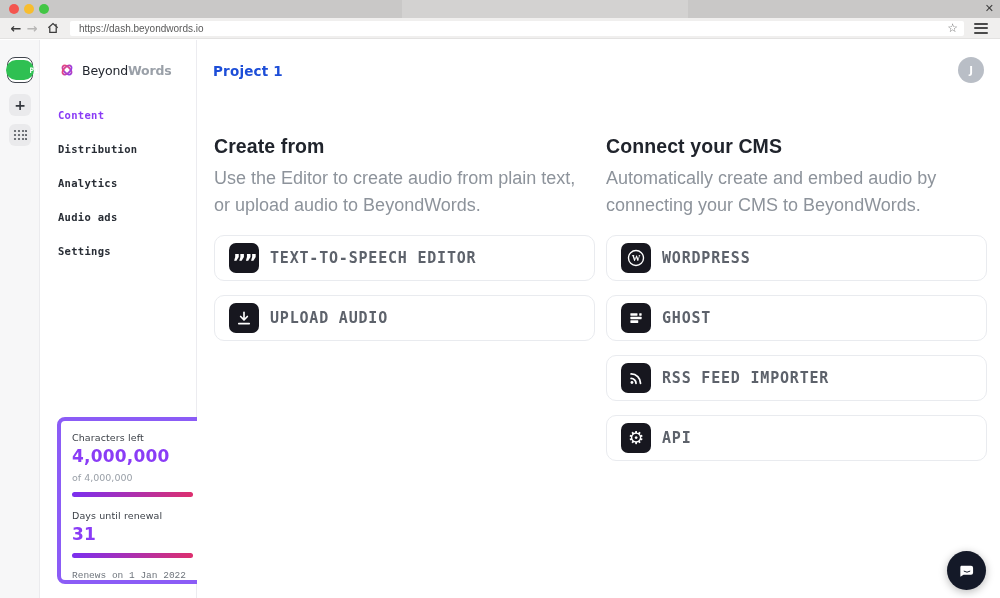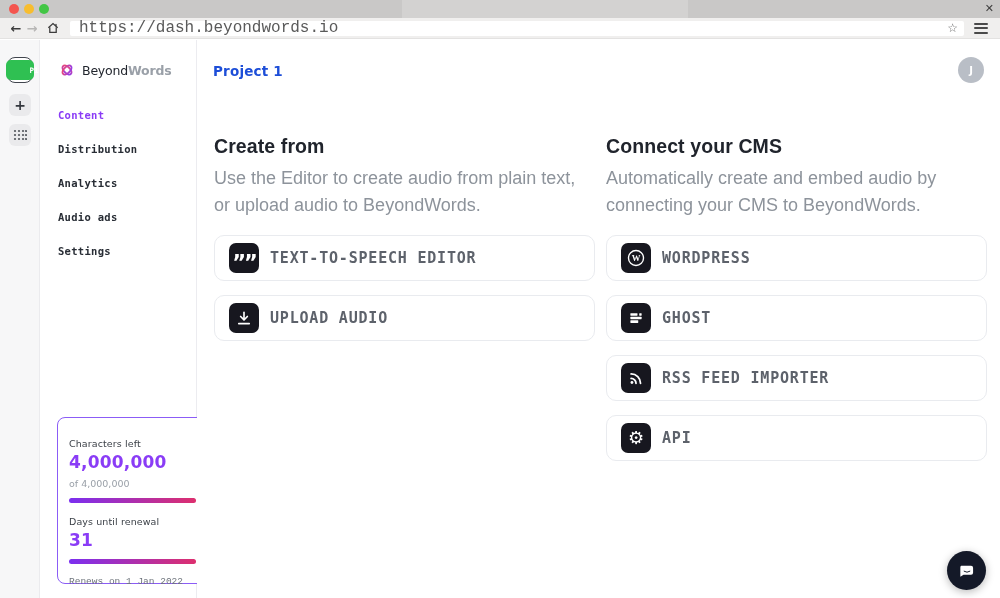--- a/index.html
+++ b/index.html
@@ -16,44 +16,44 @@
   .tab{position:absolute;left:402px;top:0;width:286px;height:18px;background:#d3d2d1;}
   .lights{display:flex;gap:5px;padding-left:9px;position:relative;z-index:2;}
   .light{width:10px;height:10px;border-radius:50%;}
   .light.r{background:#f4554e;} .light.y{background:#f7bd2f;} .light.g{background:#43c645;}
   .win-close{position:absolute;right:6px;top:1px;font-size:11px;color:#3d3d3d;z-index:2;line-height:16px;}
   .toolbar{height:21px;background:#f0efee;display:flex;align-items:center;padding:0 8px 0 8px;border-bottom:1px solid #e3e2e1;}
   .nav-arrow{font-size:13px;line-height:1;font-weight:bold;color:#3c3c3c;width:16px;text-align:center;}
   .nav-arrow.disabled{color:#b7b6b5;}
   .home-ic{margin:0 10px 0 6px;display:flex;}
   .urlbar{flex:1;height:15px;background:#fff;border-radius:2px;display:flex;align-items:center;padding:0 6px 0 9px;}
-  .url-text{flex:1;font-family:Liberation Mono, monospace;font-size:16px;color:#5a5a5a;letter-spacing:0;}
+  .url-text{flex:1;font-family:Liberation Sans, sans-serif;font-size:10px;color:#5a5a5a;letter-spacing:0;}
   .star{font-size:12px;color:#6f6f6f;line-height:1;}
   .menu-ic{margin-left:10px;margin-right:4px;display:flex;flex-direction:column;gap:2.5px;}
   .menu-ic i{display:block;width:14px;height:2px;background:#4a4a4a;border-radius:1px;}
 
   
   .app{position:absolute;top:40px;left:0;right:0;bottom:0;background:#fff;}
   .rail{position:absolute;left:0;top:0;bottom:0;width:40px;background:#f7f7f8;border-right:1px solid #ebebee;}
   .p1ring{position:absolute;left:7px;top:17px;width:26px;height:26px;border:1.5px solid #40454d;border-radius:8px;display:flex;align-items:center;justify-content:center;background:#fff;}
-  .p1{width:20px;height:20px;border-radius:5px;background:var(--green);color:#fff;font-size:7.5px;font-weight:bold;font-family:"DejaVu Sans Mono",monospace;display:flex;align-items:center;justify-content:center;padding-left:28px;}
+  .p1{width:20px;height:20px;border-radius:10px;background:var(--green);color:#fff;font-size:7.5px;font-weight:bold;font-family:"DejaVu Sans Mono",monospace;display:flex;align-items:center;justify-content:center;padding-left:28px;}
   .railbtn{position:absolute;left:9px;width:22px;height:22px;border-radius:6px;background:#eaeaec;display:flex;align-items:center;justify-content:center;color:#33373d;}
   .railbtn.plus{top:54px;font-size:14px;font-weight:bold;}
   .railbtn.grid{top:84px;}
 
   .sidebar{position:absolute;left:41px;top:0;bottom:0;width:156px;background:#fff;border-right:1px solid #ececf0;}
   .brand{display:flex;align-items:center;gap:6px;padding:21px 0 0 17px;}
   .brand-txt{font-size:12.5px;letter-spacing:-0.2px;}
   .brand-bold{font-weight:normal;color:#22262e;}
   .brand-light{color:#9aa0a8;font-weight:bold;}
   .nav{padding:30px 0 0 17px;display:flex;flex-direction:column;gap:22px;}
   .nav-item{font-family:"DejaVu Sans Mono",monospace;font-size:10.5px;font-weight:bold;letter-spacing:0.3px;color:#282d35;cursor:pointer;}
   .nav-item.active{color:var(--accent);}
 
-  .usage-card{position:absolute;left:16px;bottom:14px;width:151px;height:167px;border:1px solid #8b5cf6;border-radius:8px;background:#fff;padding:20px 11px;}
+  .usage-card{position:absolute;left:16px;bottom:14px;width:151px;height:167px;border:4px solid #8b5cf6;border-radius:8px;background:#fff;padding:11px 11px;}
   .u-label{font-size:9.5px;color:#3c4148;letter-spacing:0.1px;}
   .u-value{font-size:17px;font-weight:bold;color:var(--accent);margin-top:3px;letter-spacing:0.2px;}
   .u-sub{font-size:9.5px;color:#9aa0a8;margin-top:6px;}
   .u-bar{height:5px;border-radius:2.5px;background:linear-gradient(90deg,var(--grad-a),var(--grad-b));margin-top:9px;}
   .u-gap{margin-top:13px;}
   .u-note{font-size:9.5px;color:#6e747c;margin-top:12px;font-family:Liberation Mono, monospace;}
 
   .main{position:absolute;left:197px;top:0;right:0;bottom:0;background:#fff;}
   .page-title{position:absolute;left:16px;top:23px;font-size:13.5px;font-weight:600;color:#1d4ed8;letter-spacing:0.2px;}
   .avatar{position:absolute;right:16px;top:17px;width:26px;height:26px;border-radius:50%;background:#b9bec6;color:#fff;font-size:10px;font-weight:600;display:flex;align-items:center;justify-content:center;}

